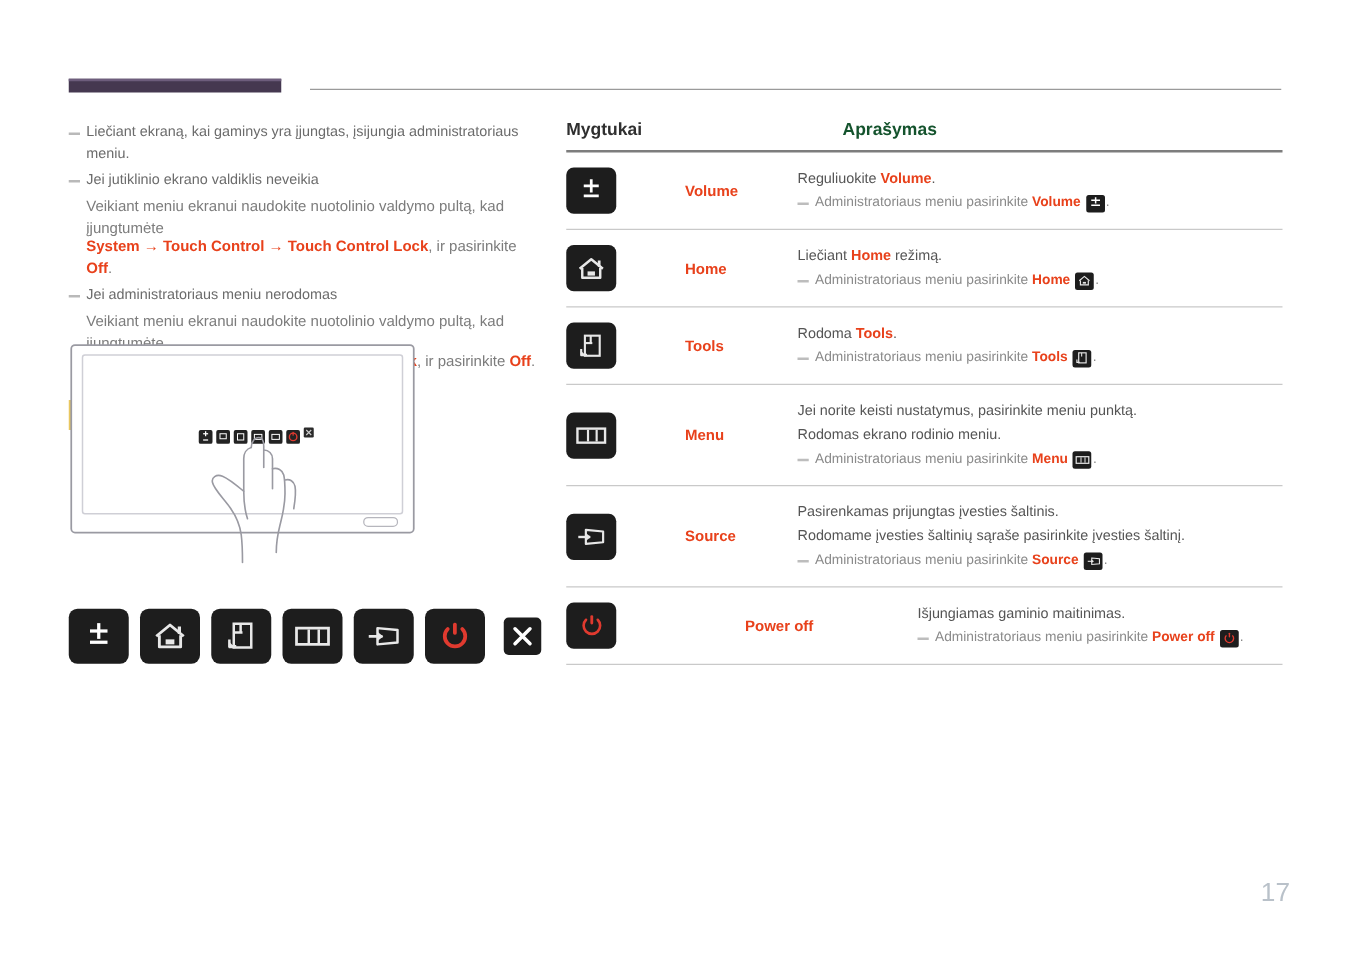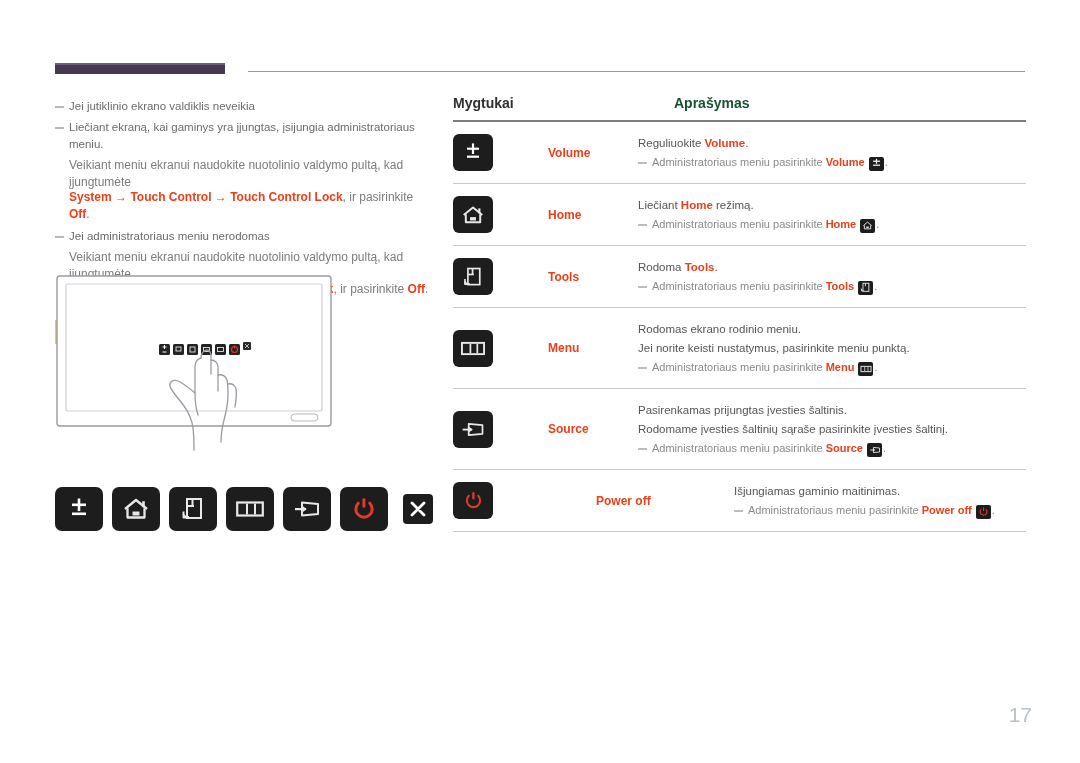--- a/index.html
+++ b/index.html
@@ -122,25 +122,25 @@
 <body>
 
 <div class="top-rule">
   <div class="thick"></div>
   <div class="thin"></div>
 </div>
 
 <div class="left-col">
 
   <div class="note">
+    <div class="note-text">Liečiant ekraną, kai gaminys yra įjungtas, įsijungia administratoriaus meniu.</div>
+  </div>
+
+  <div class="note">
     <div class="note-text">Jei jutiklinio ekrano valdiklis neveikia</div>
-  </div>
-
-  <div class="note">
-    <div class="note-text">Liečiant ekraną, kai gaminys yra įjungtas, įsijungia administratoriaus meniu.</div>
   </div>
   <div class="sub-line">Veikiant meniu ekranui naudokite nuotolinio valdymo pultą, kad įjungtumėte</div>
   <div class="sub-line tight">
     <span class="red">System</span>
     <span class="arrow">→</span>
     <span class="red">Touch Control</span>
     <span class="arrow">→</span>
     <span class="red">Touch Control Lock</span><span>, ir pasirinkite </span><span class="red">Off</span><span>.</span>
   </div>
 
@@ -351,22 +351,22 @@
       <div class="tbtn">
         <svg width="26" height="19" viewBox="0 0 30 22">
           <rect x="2.2" y="4.5" width="25.6" height="13" fill="none" stroke="#e8e8e8" stroke-width="2.2"></rect>
           <rect x="11" y="5.6" width="2" height="10.8" fill="#e8e8e8"></rect>
           <rect x="19" y="5.6" width="2" height="10.8" fill="#e8e8e8"></rect>
         </svg>
       </div>
     </div>
     <div class="cell-name">Menu</div>
     <div class="cell-desc">
+      <div class="desc-line">Jei norite keisti nustatymus, pasirinkite meniu punktą.</div>
       <div class="desc-line">Rodomas ekrano rodinio meniu.</div>
-      <div class="desc-line">Jei norite keisti nustatymus, pasirinkite meniu punktą.</div>
       <div class="desc-note"><span>Administratoriaus meniu pasirinkite </span><span class="red">Menu</span>
         <span class="minibtn">
           <svg width="12" height="10" viewBox="0 0 15 11">
               <rect x="1.2" y="2.2" width="12.6" height="6.6" fill="none" stroke="#e8e8e8" stroke-width="1.2"></rect>
               <rect x="5.5" y="2.8" width="1" height="5.4" fill="#e8e8e8"></rect>
               <rect x="9.5" y="2.8" width="1" height="5.4" fill="#e8e8e8"></rect>
             </svg>
         </span><span>.</span></div>
     </div>
   </div>

